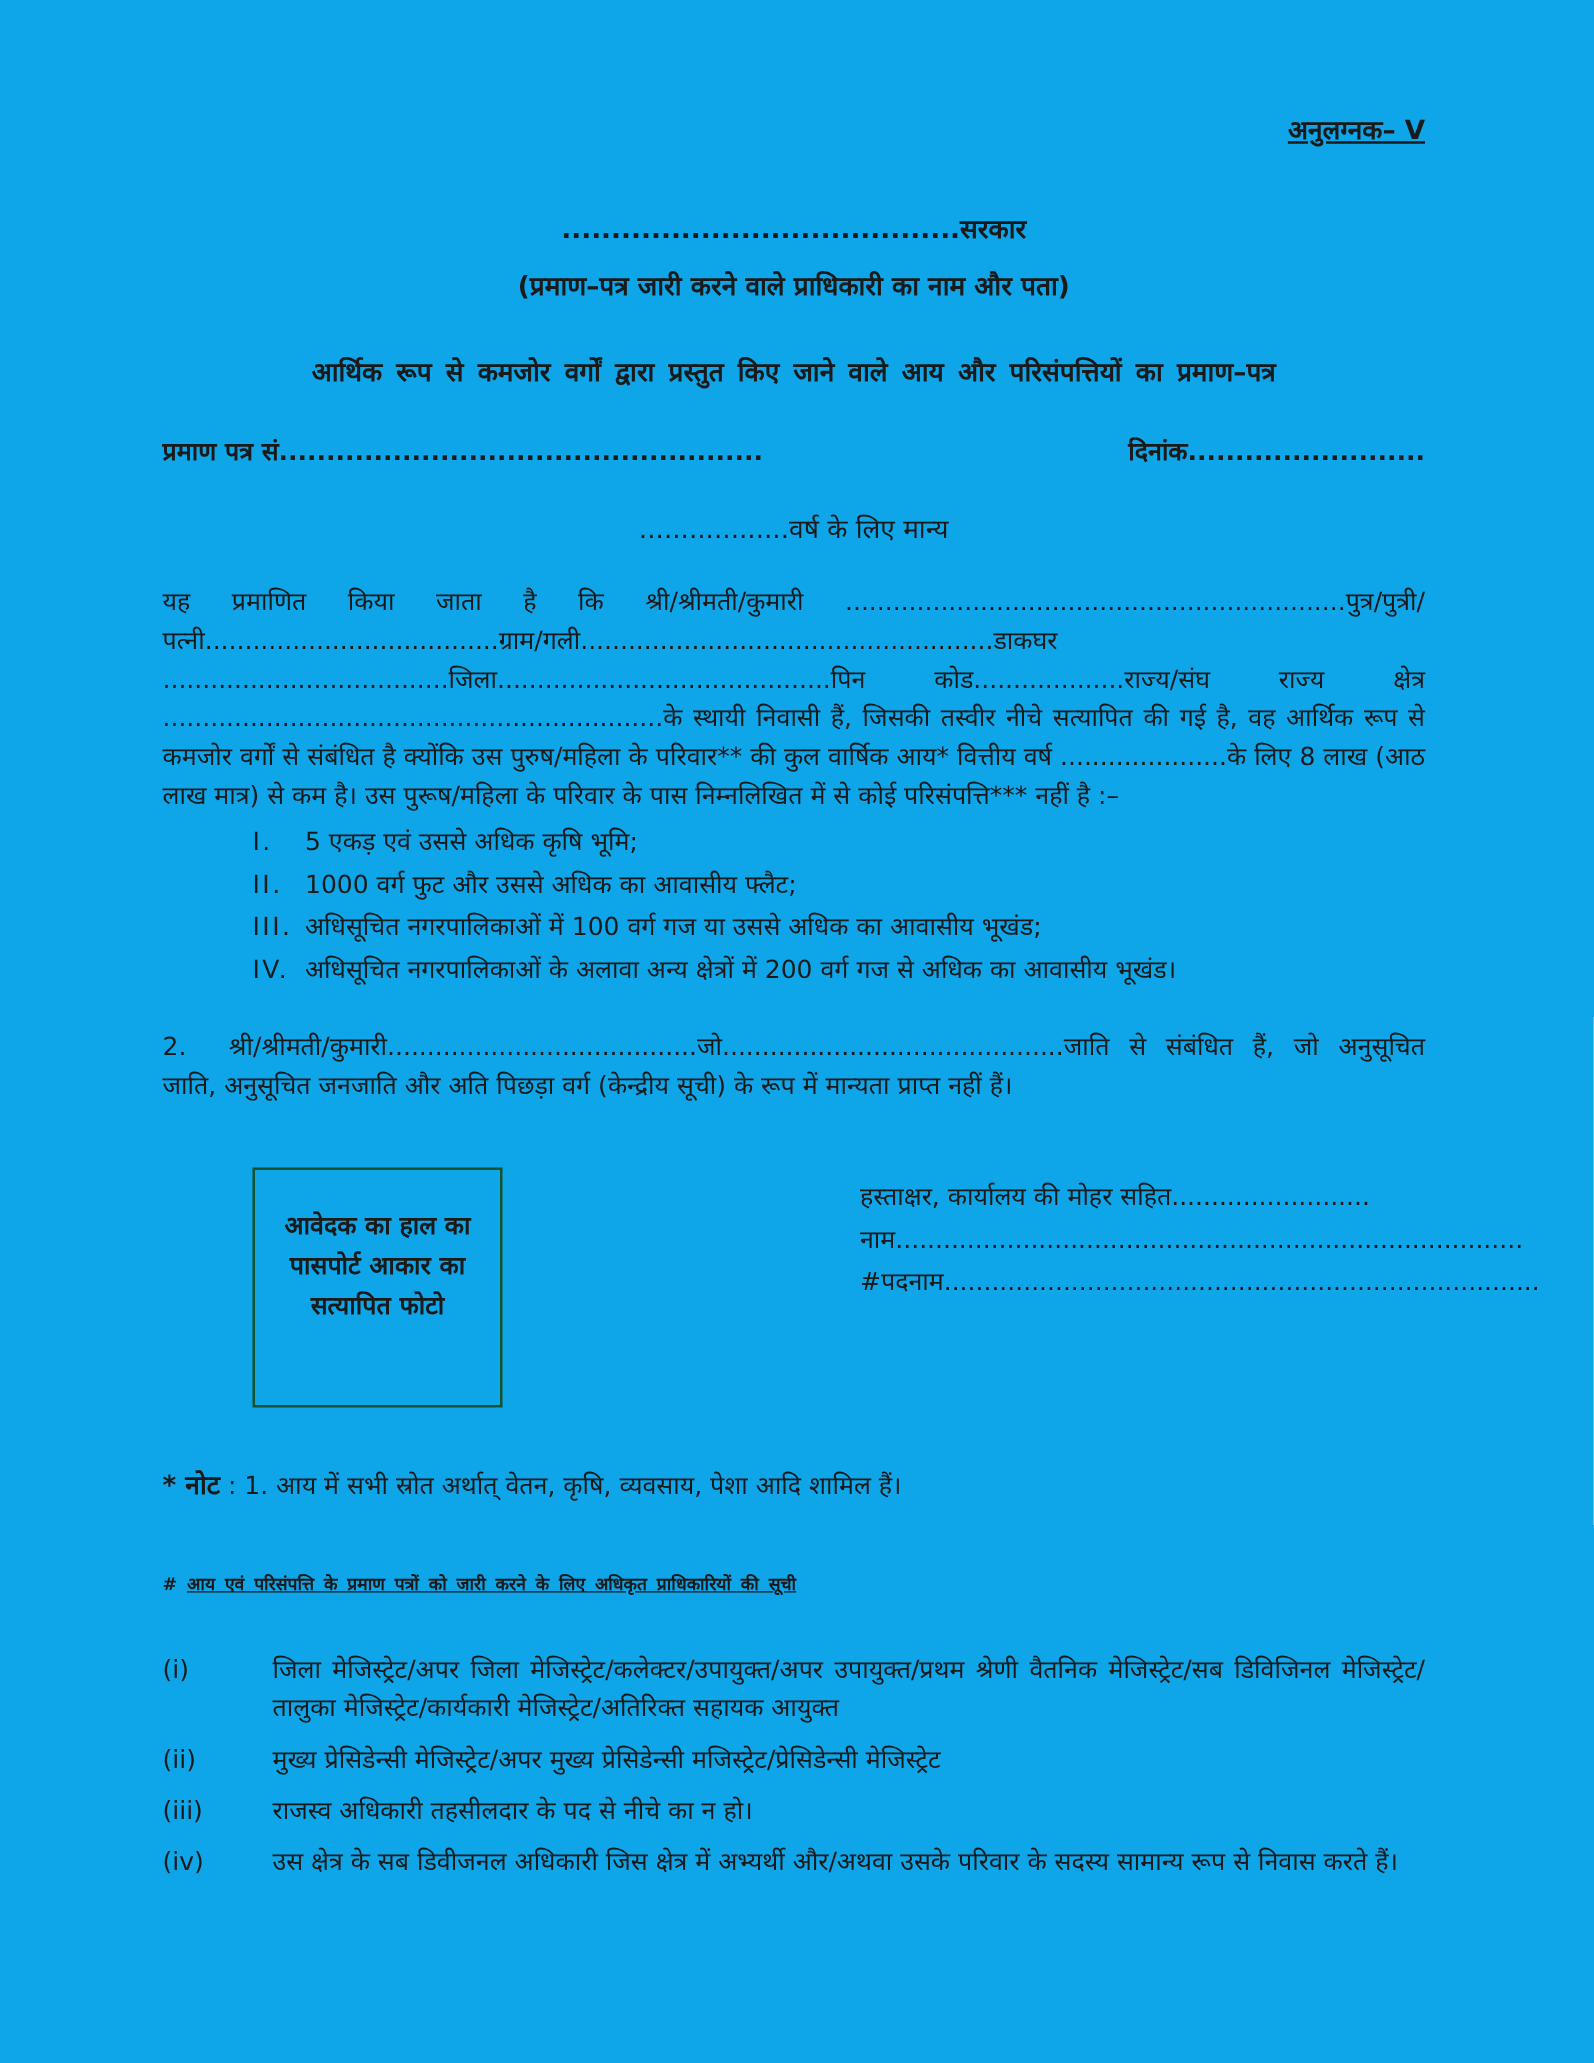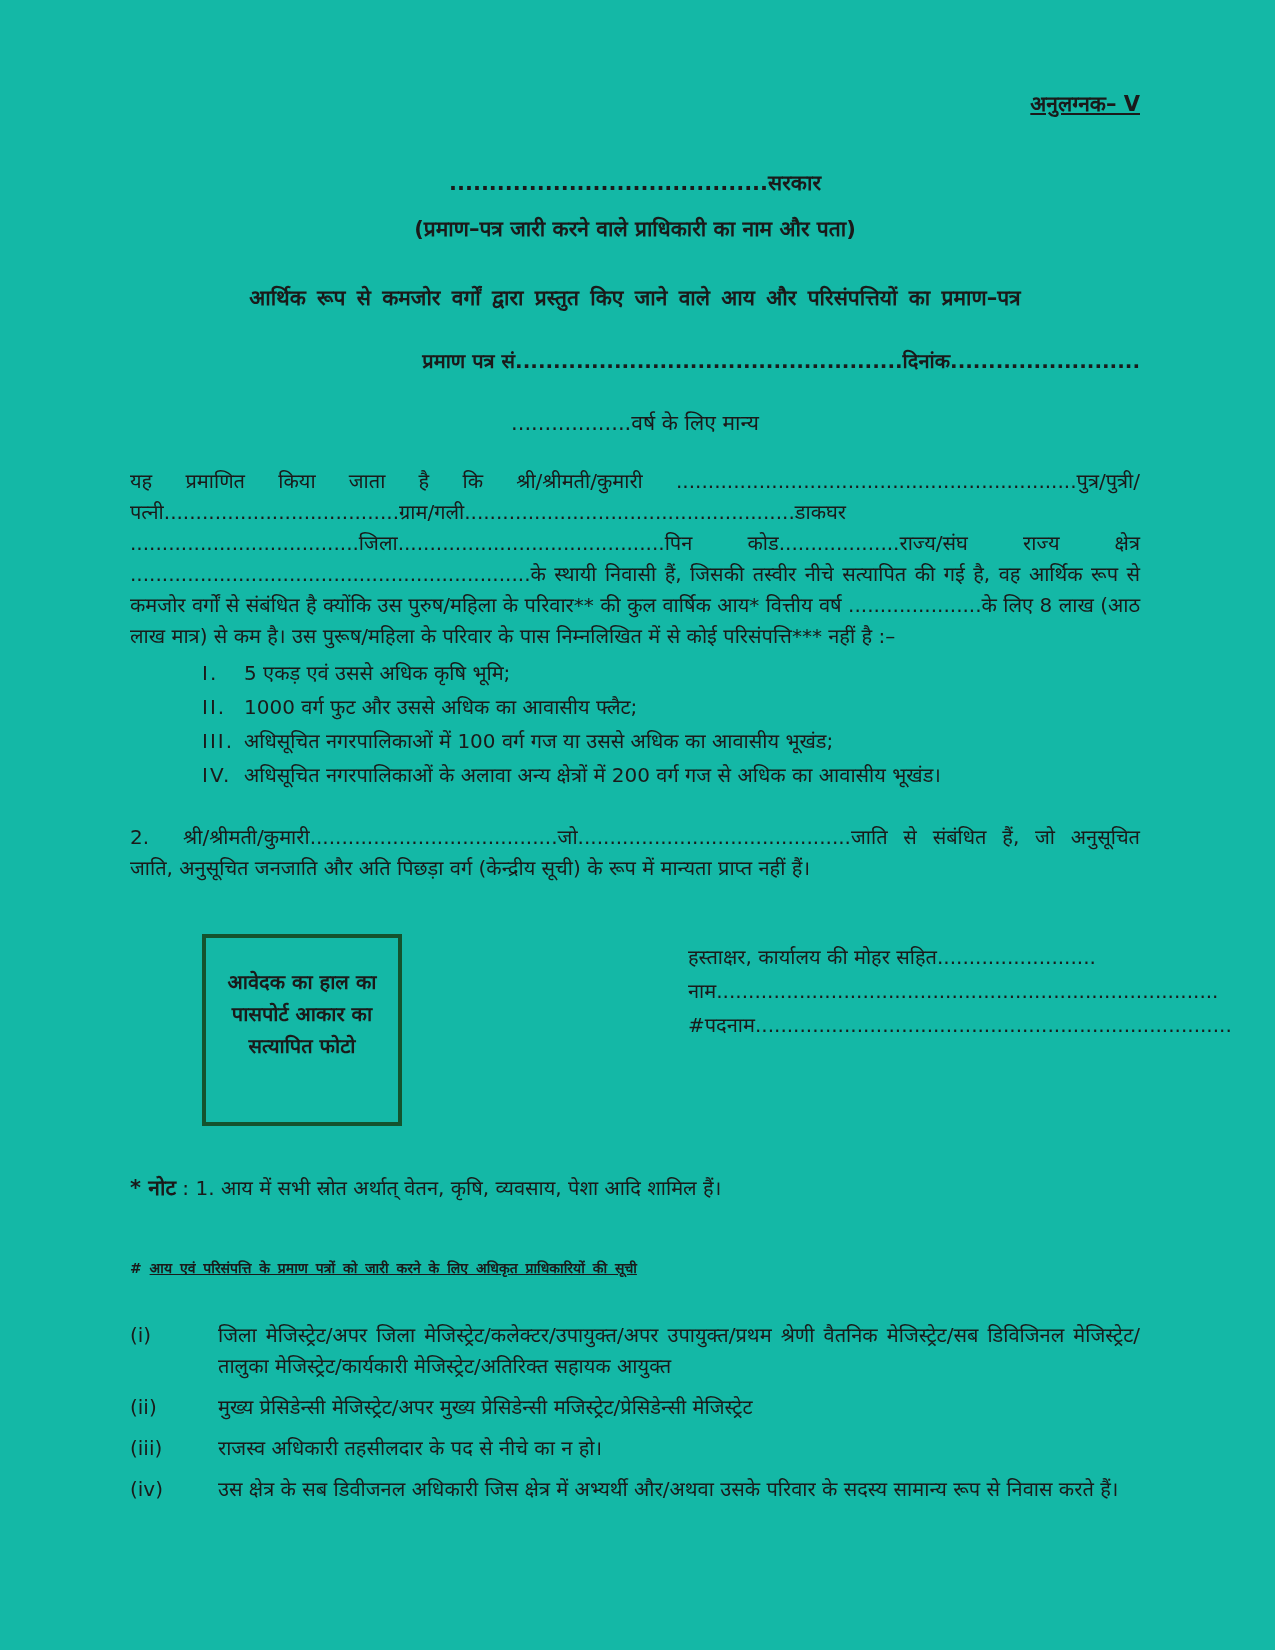--- a/index.html
+++ b/index.html
@@ -2,21 +2,21 @@
 <html lang="hi"><head>
 <meta charset="utf-8">
 <style>
   * { margin: 0; padding: 0; box-sizing: border-box; }
   html, body { background: #e8e8e8; }
   .page {
     position: relative;
     width: 1275px;
     height: 1650px;
     margin: 0 auto;
-    background: #14b8a6;
+    background: #0ea5e9;
     color: #1a1a1a;
     font-family: "DejaVu Sans", "Liberation Sans", sans-serif;
     font-size: 20px;
     line-height: 1.55;
     padding: 88px 135px 0 130px;
     overflow: hidden;
   }
   .center { text-align: center; }
   .justify { text-align: justify; }
   .u { text-decoration: underline; }
@@ -26,21 +26,21 @@
     font-weight: bold;
     font-size: 21px;
     text-decoration: underline;
   }
   .govt-line { margin-top: 46px; font-weight: bold; font-size: 21px; }
   .authority-line { margin-top: 14px; font-weight: bold; font-size: 21px; }
   .title-line { margin-top: 36px; font-weight: bold; font-size: 21px; word-spacing: 4px; }
   .cert-row {
     margin-top: 32px;
     display: flex;
-    justify-content: flex-end;
+    justify-content: space-between;
     font-weight: bold;
     font-size: 20px;
   }
   .valid-line { margin-top: 30px; font-weight: normal; font-size: 21px; }
 
   .para1 { margin-top: 26px; }
 
   .asset-list { margin-top: 4px; margin-left: 72px; }
   .asset-item { display: flex; line-height: 1.7; }
   .asset-num {
@@ -55,21 +55,21 @@
 
   .photo-sig-row {
     margin-top: 50px;
     display: flex;
     align-items: flex-start;
   }
   .photo-box {
     margin-left: 72px;
     width: 200px;
     height: 192px;
-    border: 4px solid #14532d;
+    border: 2px solid #14532d;
     padding: 28px 10px 0 10px;
   }
   .photo-label {
     font-weight: bold;
     text-align: center;
     line-height: 1.6;
   }
   .sig-block {
     margin-left: auto;
     width: 452px;

